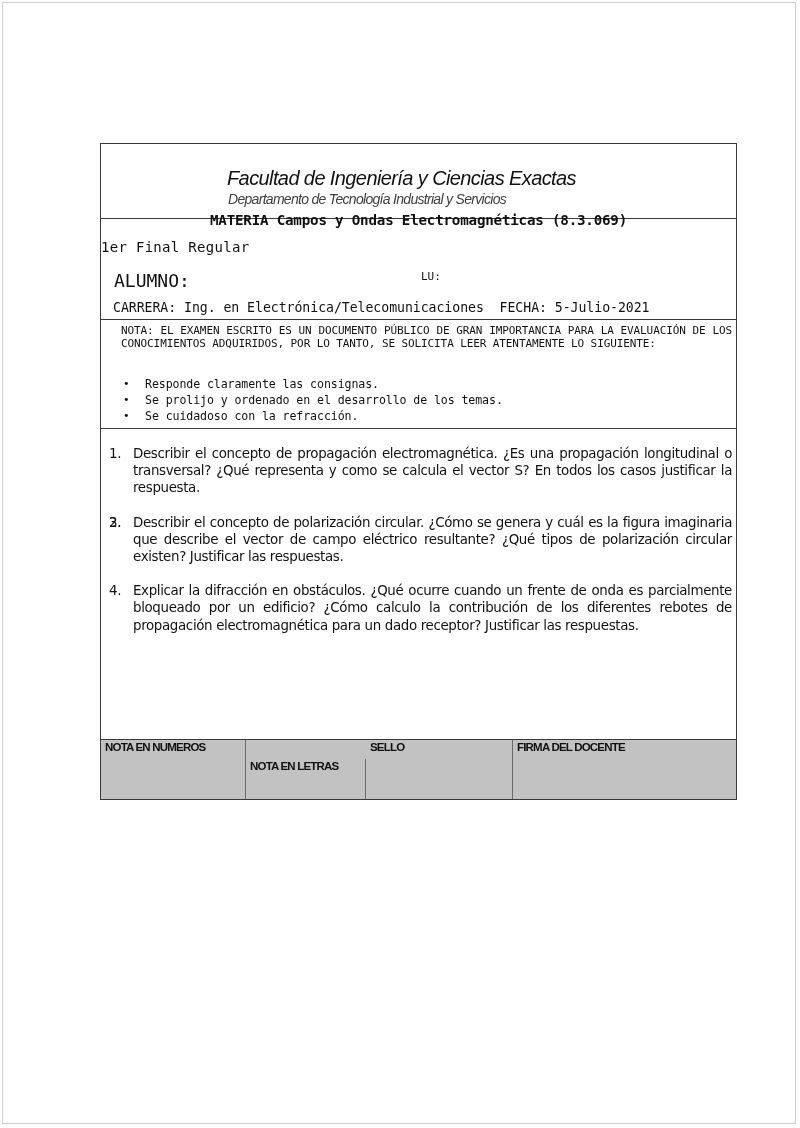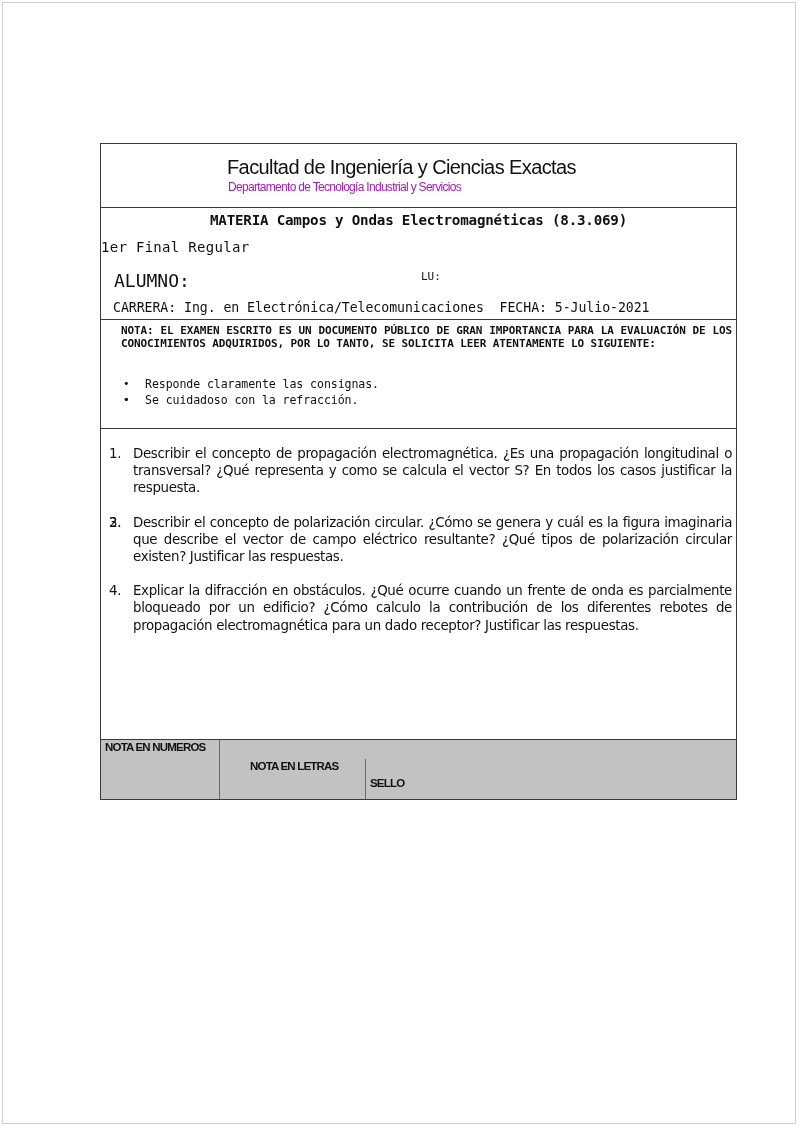--- a/index.html
+++ b/index.html
@@ -9,56 +9,56 @@
   }
   .page-border {
     position: absolute; left: 2px; top: 2px; width: 794px; height: 1122px;
     border: 1px solid #cfcfcf; box-sizing: border-box;
   }
   .exam {
     position: absolute; left: 100px; top: 143px; width: 637px; height: 657px;
     border: 1.5px solid #3a3a3a; box-sizing: border-box;
   }
   .section { position: absolute; left: 0; right: 0; box-sizing: border-box; }
-  .sec-header { top: 0; height: 64px; border-bottom: 1.5px solid #3a3a3a; }
+  .sec-header { top: 11px; height: 64px; border-bottom: 1.5px solid #3a3a3a; font-style: italic; }
   .sec-info { top: 64px; height: 112px; border-bottom: 1.5px solid #3a3a3a; }
   .sec-nota { top: 176px; height: 109px; border-bottom: 1.5px solid #3a3a3a; }
   .sec-questions { top: 285px; height: 311px; border-bottom: 1.5px solid #3a3a3a; }
   .sec-grades { top: 596px; bottom: 0; background: #c2c2c2; }
 
   .faculty-title {
     position: absolute; left: 126px; top: 12px;
     font-family: "Liberation Sans", sans-serif; font-size: 20px; letter-spacing: -0.6px;
     color: #111;
   }
   .dept-title {
     position: absolute; left: 127px; top: 36px;
-    font-family: "Liberation Sans", sans-serif; font-size: 12px; letter-spacing: -0.7px;
-    color: #a21caf;
+    font-family: "Liberation Sans", sans-serif; font-size: 14px; letter-spacing: -0.7px;
+    color: #404040;
   }
 
   .mono { font-family: "DejaVu Sans Mono", monospace; }
   .materia {
     position: absolute; left: 0; right: 0; top: 4px; text-align: center;
     font-size: 14.2px; font-weight: bold; letter-spacing: -0.2px;
   }
   .final {
     position: absolute; left: 0; right: 0; top: 31px; 
     font-size: 14px; letter-spacing: 0.3px;
   }
   .alumno { position: absolute; left: 13px; top: 62px; font-size: 18px; }
   .lu { position: absolute; left: 320px; top: 62px; font-size: 11px; }
   .carrera {
     position: absolute; left: 12px; top: 92px; font-size: 13.2px; white-space: pre;
     letter-spacing: -0.05px;
   }
 
   .nota-text {
     position: absolute; left: 20px; right: 4px; top: 4px;
-    font-size: 11px; font-weight: bold; line-height: 13px; text-align: justify;
+    font-size: 11px; font-weight: normal; line-height: 13px; text-align: justify;
     letter-spacing: -0.1px;
   }
   .rules { position: absolute; left: 20px; top: 56px; margin: 0; padding: 0; list-style: none; }
   .rules li { font-size: 11.6px; line-height: 16px; position: relative; padding-left: 24px; letter-spacing: -0.1px; }
   .rules li .bullet { position: absolute; left: 2px; top: 0; font-size: 11px; }
 
   .questions { position: absolute; left: 8px; right: 4px; top: 16px; margin: 0; padding: 0; list-style: none; }
   .questions li {
     position: relative; padding-left: 24px;
     font-family: "DejaVu Sans", sans-serif; font-size: 13.4px; line-height: 17.2px;
@@ -69,23 +69,23 @@
   .grade-cell {
     position: absolute; top: 0; bottom: 0; box-sizing: border-box;
     border-right: 1.5px solid #6a6a6a;
   }
   .grade-cell:last-child { border-right: none; }
   .grade-label {
     position: absolute; left: 4px; top: 1px;
     font-family: "Liberation Sans", sans-serif; font-size: 11.5px; font-weight: bold;
     letter-spacing: -0.8px; color: #111;
   }
-  .c1 { left: 0; width: 119px; }
+  .c1 { left: 0; width: 145px; }
   .c2 { left: 145px; width: 120px; margin-top: 19px; }
-  .c3 { left: 265px; width: 147px; margin-top: 36px; }
+  .c3 { left: 265px; width: 147px; }
   .c4 { left: 412px; right: 0; }
 </style>
 </head>
 <body>
 
 <div class="page-border"></div>
 
 <div class="exam">
 
   <div class="section sec-header">
@@ -104,21 +104,21 @@
       <span>LU:</span>
       <span></span>
     </div>
     <div class="carrera mono">CARRERA: Ing. en Electrónica/Telecomunicaciones  FECHA: 5-Julio-2021</div>
   </div>
 
   <div class="section sec-nota mono">
     <div class="nota-text mono">NOTA: EL EXAMEN ESCRITO ES UN DOCUMENTO PÚBLICO DE GRAN IMPORTANCIA PARA LA EVALUACIÓN DE LOS CONOCIMIENTOS ADQUIRIDOS, POR LO TANTO, SE SOLICITA LEER ATENTAMENTE LO SIGUIENTE:</div>
     <ul class="rules mono">
       <li><span class="bullet">•</span><span>Responde claramente las consignas.</span></li>
-      <li><span class="bullet">•</span></li>
+      <li><span class="bullet">•</span><span>Se prolijo y ordenado en el desarrollo de los temas.</span></li>
       <li><span class="bullet">•</span><span>Se cuidadoso con la refracción.</span></li>
     </ul>
   </div>
 
   <div class="section sec-questions">
     <ol class="questions">
       <li><span class="qnum">1.</span><span>Describir el concepto de propagación electromagnética. ¿Es una propagación longitudinal o transversal? ¿Qué representa y como se calcula el vector S? En todos los casos justificar la respuesta.</span></li>
       <li><span class="qnum">2.</span></li>
       <li><span class="qnum">3.</span><span>Describir el concepto de polarización circular. ¿Cómo se genera y cuál es la figura imaginaria que describe el vector de campo eléctrico resultante? ¿Qué tipos de polarización circular existen? Justificar las respuestas.</span></li>
       <li><span class="qnum">4.</span><span>Explicar la difracción en obstáculos. ¿Qué ocurre cuando un frente de onda es parcialmente bloqueado por un edificio? ¿Cómo calculo la contribución de los diferentes rebotes de propagación electromagnética para un dado receptor? Justificar las respuestas.</span></li>
@@ -128,15 +128,18 @@
   <div class="section sec-grades">
     <div class="grade-cell c1">
       <span class="grade-label">NOTA EN NUMEROS</span>
     </div>
     <div class="grade-cell c2">
       <span class="grade-label">NOTA EN LETRAS</span>
     </div>
     <div class="grade-cell c3">
       <span class="grade-label">SELLO</span>
     </div>
+    <div class="grade-cell c4">
+      <span class="grade-label">FIRMA DEL DOCENTE</span>
+    </div>
   </div>
 
 </div>
 
 </body></html>

